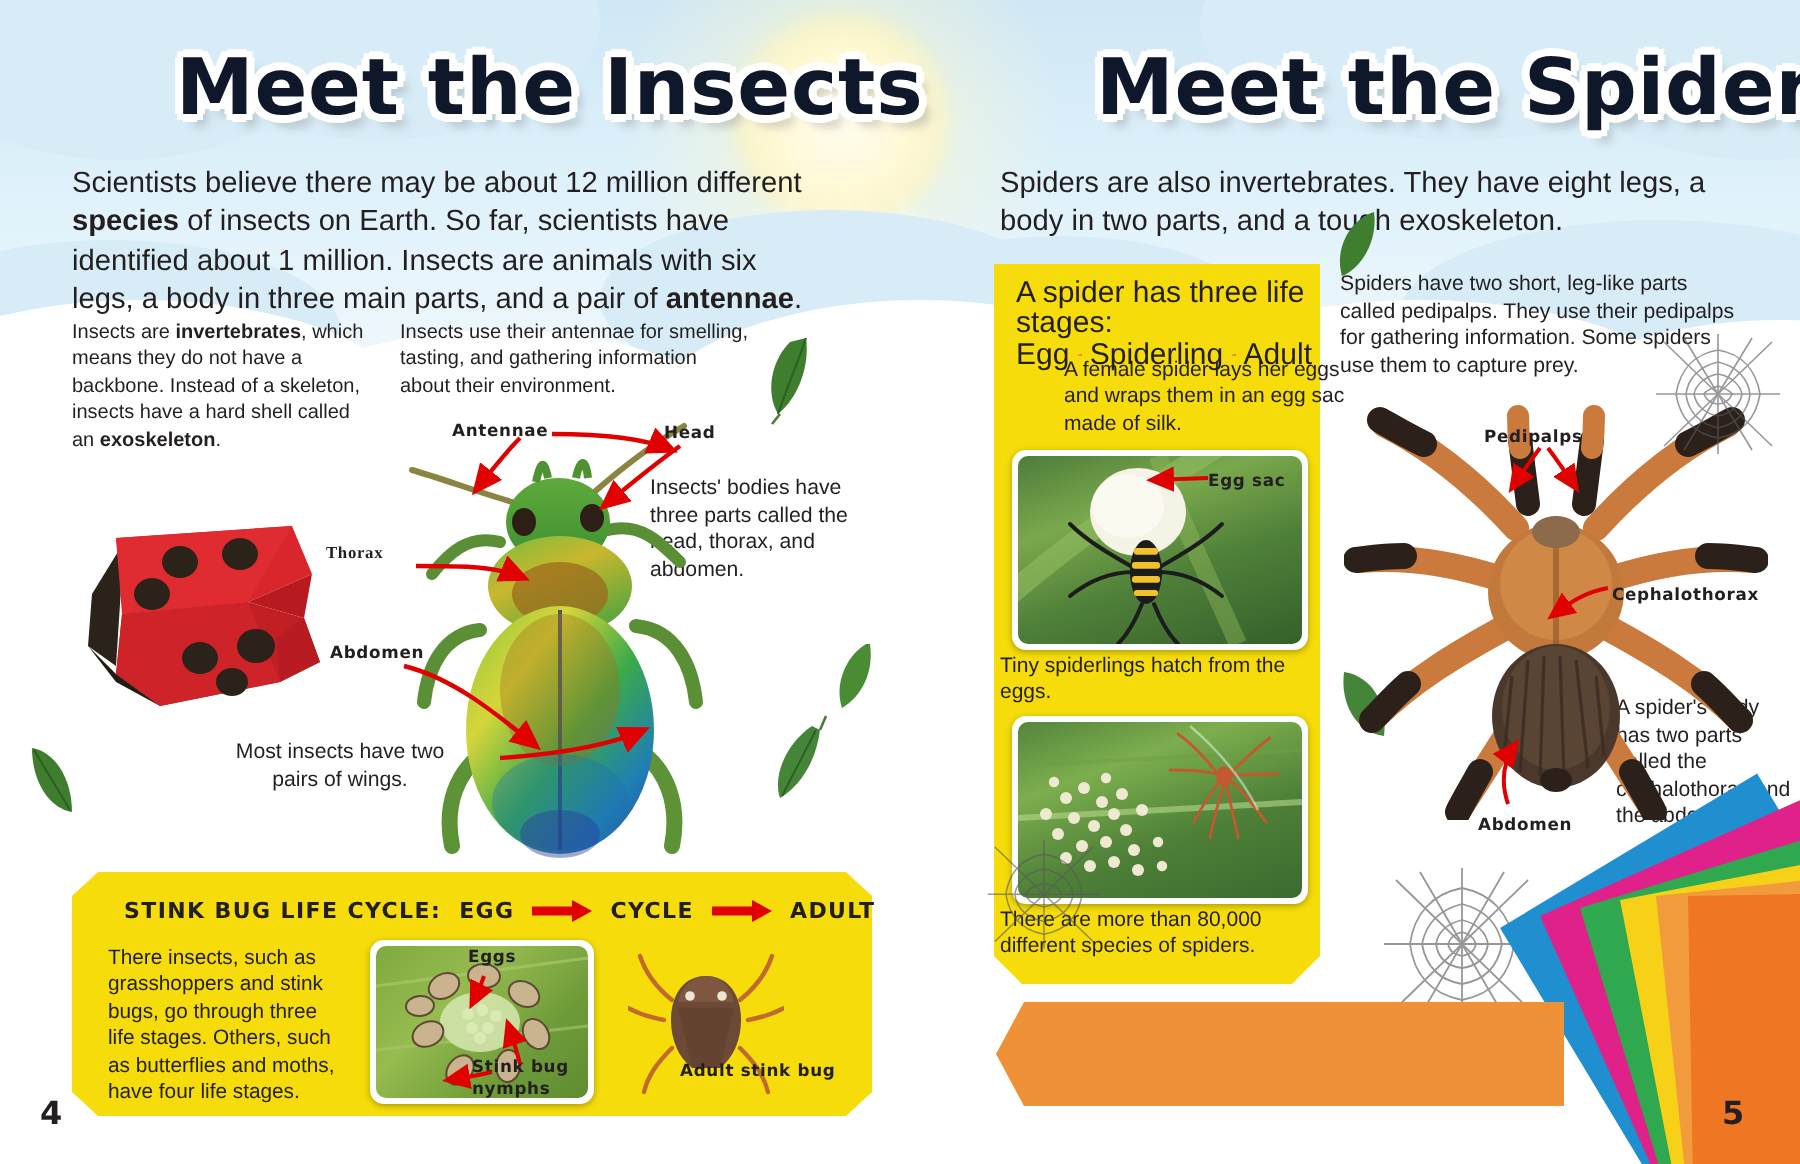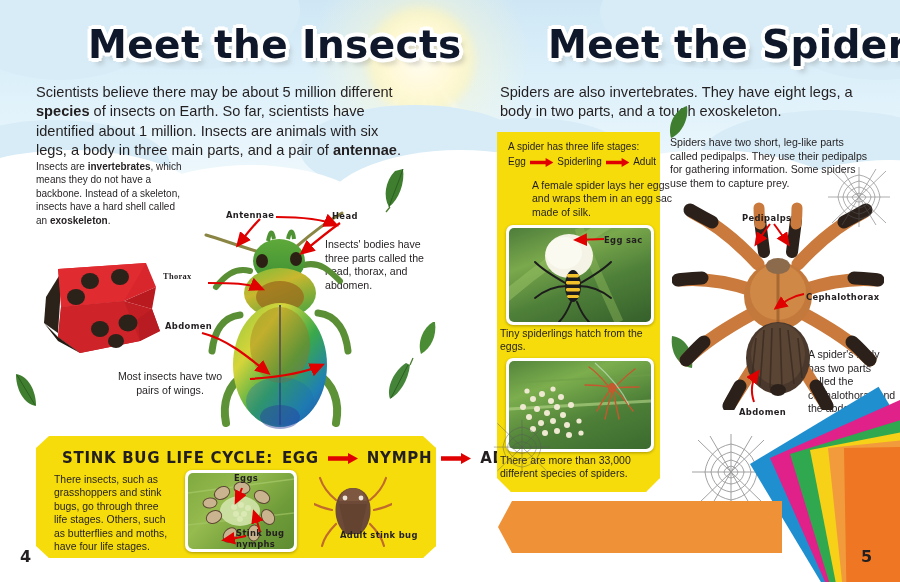--- a/index.html
+++ b/index.html
@@ -95,21 +95,21 @@
   
   #stinkbox{
     position:absolute;left:36px;top:436px;width:400px;height:122px;
     background:#f5dc0a;
     clip-path:polygon(13px 0,387px 0,400px 12px,400px 110px,387px 122px,13px 122px,0 110px,0 12px);
     box-shadow:4px 5px 5px rgba(0,0,0,.16);
   }
   #stinkheader{
     position:absolute;left:62px;top:449px;
     font-family:"DejaVu Sans", sans-serif;
-    font-weight:bold;font-size:15px;letter-spacing:.7px;color:#231f20;
+    font-weight:bold;font-size:11px;letter-spacing:.7px;color:#231f20;
     white-space:nowrap;display:flex;align-items:center;gap:9px;
   }
   #stinkbody{
     position:absolute;left:54px;top:473px;width:120px;
     font-size:10.4px;line-height:13.4px;color:#231f20;
   }
   .photoframe{
     position:absolute;background:#fff;border-radius:7px;
     box-shadow:0 1px 3px rgba(0,0,0,.3);
     padding:3px;
@@ -118,21 +118,21 @@
 
   
   #spiderbox{
     position:absolute;left:497px;top:132px;width:163px;height:360px;
     background:#f5dc0a;
     clip-path:polygon(0 0,163px 0,163px 346px,149px 360px,14px 360px,0 346px);
     box-shadow:4px 5px 5px rgba(0,0,0,.16);
   }
   #lifestages{
     position:absolute;left:508px;top:139px;width:148px;
-    font-size:10px;line-height:15.4px;color:#231f20;
+    font-size:15px;line-height:15.4px;color:#231f20;
   }
   .stagerow{display:flex;align-items:center;gap:4px;flex-wrap:nowrap;}
   #eggsac-text{position:absolute;left:508px;top:179px;width:150px;font-size:10.5px;line-height:13.4px;color:#231f20;margin-left:24px;}
   #hatch-text{position:absolute;left:500px;top:327px;width:150px;font-size:10.5px;line-height:13.4px;color:#231f20;}
   #species-text{position:absolute;left:500px;top:454px;width:152px;font-size:10.5px;line-height:13.4px;color:#231f20;}
 
   
   #cta{
     position:absolute;left:498px;top:501px;width:284px;height:52px;
     background:#ef9136;
@@ -191,24 +191,25 @@
   <div class="cloudwhite" style="left:-70px;top:150px;width:280px;height:120px;"></div>
   <div class="cloudwhite" style="left:120px;top:165px;width:260px;height:120px;"></div>
   <div class="cloudwhite" style="left:320px;top:150px;width:280px;height:130px;"></div>
   <div class="cloudwhite" style="left:560px;top:150px;width:300px;height:130px;"></div>
   <div class="cloudwhite" style="left:760px;top:160px;width:260px;height:120px;"></div>
   <div class="cloudwhite" style="left:-60px;top:215px;width:1040px;height:120px;border-radius:40px;"></div>
 
   <div class="booktitle" id="title-left">Meet the Insects</div>
   <div class="booktitle" id="title-right">Meet the Spiders</div>
 
-  <div class="intro" id="intro-left"><span>Scientists believe there may be about 5 million different </span><b>species</b><span> of insects on Earth. So far, scientists have identified about 1 million. Insects are animals with six legs, a body in three main parts, and a pair of </span><b>antennae</b><span>.</span></div>
+  <div class="intro" id="intro-left"><span>Scientists believe there may be about 12 million different </span><b>species</b><span> of insects on Earth. So far, scientists have identified about 1 million. Insects are animals with six legs, a body in three main parts, and a pair of </span><b>antennae</b><span>.</span></div>
   <div class="intro" id="intro-right"><span>Spiders are also invertebrates. They have eight legs, a body in two parts, and a tough exoskeleton.</span></div>
 
   <div class="small" id="col-invertebrates"><span>Insects are </span><b>invertebrates</b><span>, which means they do not have a backbone. Instead of a skeleton, insects have a hard shell called an </span><b>exoskeleton</b><span>.</span></div>
+  <div class="small" id="col-antennae"><span>Insects use their antennae for smelling, tasting, and gathering information about their environment.</span></div>
   <div class="small" id="cap-bodies">Insects' bodies have three parts called the head, thorax, and abdomen.</div>
   <div class="small" id="cap-wings">Most insects have two pairs of wings.</div>
 
   <svg id="ladybug" viewBox="0 0 148 120">
     <g>
       <path d="M18 52 L34 26 L30 88 L16 78 Z" fill="#2b2219"></path>
       <path d="M30 24 L118 18 L128 42 L96 56 L34 62 Z" fill="#d9262c"></path>
       <path d="M30 24 L34 62 L96 56 L128 42 L118 18 Z" fill="none"></path>
       <path d="M33 62 L96 56 L124 64 L132 86 L112 96 L52 108 L30 92 Z" fill="#c21f25"></path>
       <path d="M96 56 L128 42 L124 64 Z" fill="#b91a20"></path>
@@ -322,21 +323,21 @@
     <path d="M4 6 C18 8 26 22 24 38 C10 36 2 22 4 6 Z" fill="#45853a"></path>
   </svg>
 
   <div id="stinkbox"></div>
   <div id="stinkheader">
     <span>STINK BUG LIFE CYCLE:</span>
     <span>EGG</span>
     <svg width="30" height="11" viewBox="0 0 30 11">
         <path d="M0 3.3 H20 V0 L30 5.5 L20 11 V7.7 H0 Z" fill="#e00000"></path>
       </svg>
-    <span>NYMPH</span>
+    <span>CYCLE</span>
     <svg width="30" height="11" viewBox="0 0 30 11">
         <path d="M0 3.3 H20 V0 L30 5.5 L20 11 V7.7 H0 Z" fill="#e00000"></path>
       </svg>
     <span>ADULT</span>
   </div>
   <div id="stinkbody">There insects, such as grasshoppers and stink bugs, go through three life stages. Others, such as butterflies and moths, have four life stages.</div>
 
   <div class="photoframe" style="left:185px;top:470px;width:106px;height:76px;">
     <div class="photo" style="background:linear-gradient(135deg,#7fa93f 0%,#96bb4f 35%,#6f9c39 70%,#5f8c31 100%);">
       <svg width="100%" height="100%" viewBox="0 0 106 76">
@@ -489,21 +490,21 @@
           <path d="M106 26 C114 18 120 12 126 8"></path>
           <path d="M106 27 C116 26 122 26 130 26"></path>
           <path d="M106 29 C114 36 118 42 124 50"></path>
           <path d="M104 30 C106 40 108 48 110 58"></path>
         </g>
         <ellipse cx="103" cy="27" rx="4" ry="5" fill="#c4582e"></ellipse>
         <path d="M86 2 C100 14 112 28 120 44" stroke="#dff0e0" stroke-width="1.2" opacity=".55" fill="none"></path>
       </svg>
     </div>
   </div>
-  <div id="species-text">There are more than 33,000 different species of spiders.</div>
+  <div id="species-text">There are more than 80,000 different species of spiders.</div>
 
   <div class="small" id="txt-pedipalps">Spiders have two short, leg-like parts called pedipalps. They use their pedipalps for gathering information. Some spiders use them to capture prey.</div>
   <div class="small" id="txt-twoparts">A spider's body has two parts called the cephalothorax and the abdomen.</div>
 
   <svg id="tarantula" viewBox="0 0 212 220">
     <defs>
       <linearGradient id="legOr" x1="0" y1="0" x2="1" y2="0">
         <stop offset="0%" stop-color="#d07a3e"></stop>
           <stop offset="100%" stop-color="#b0602b"></stop>
       </linearGradient>

